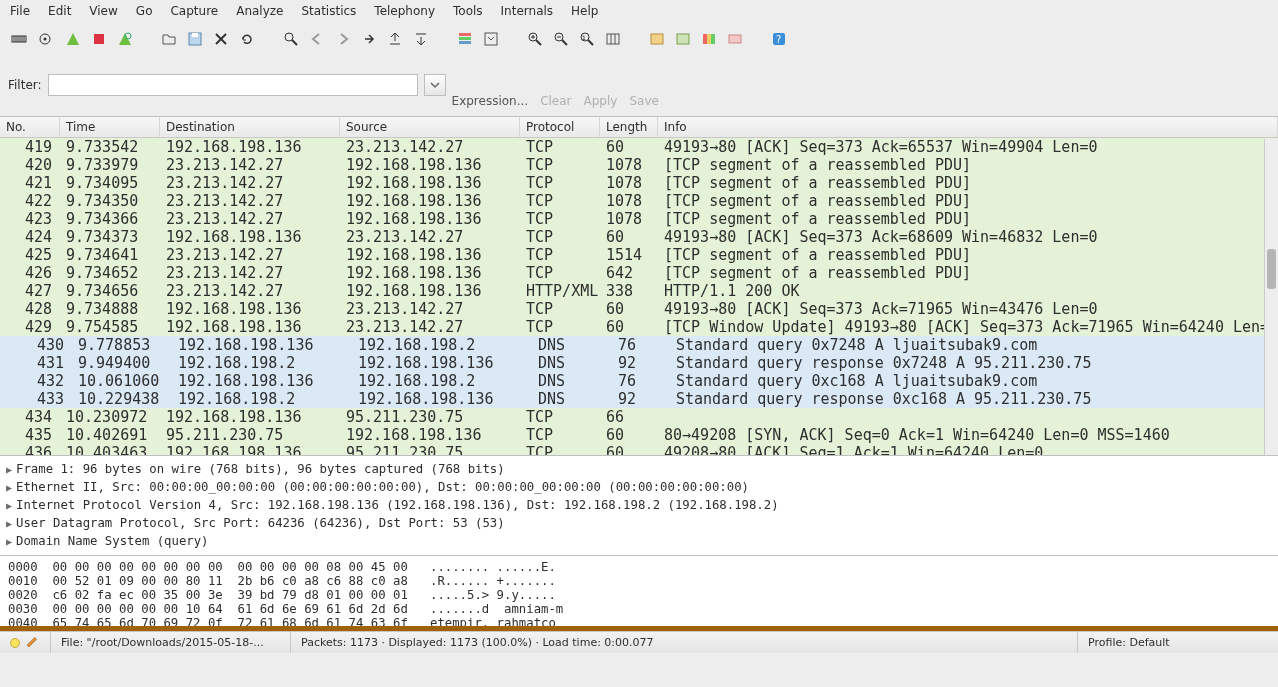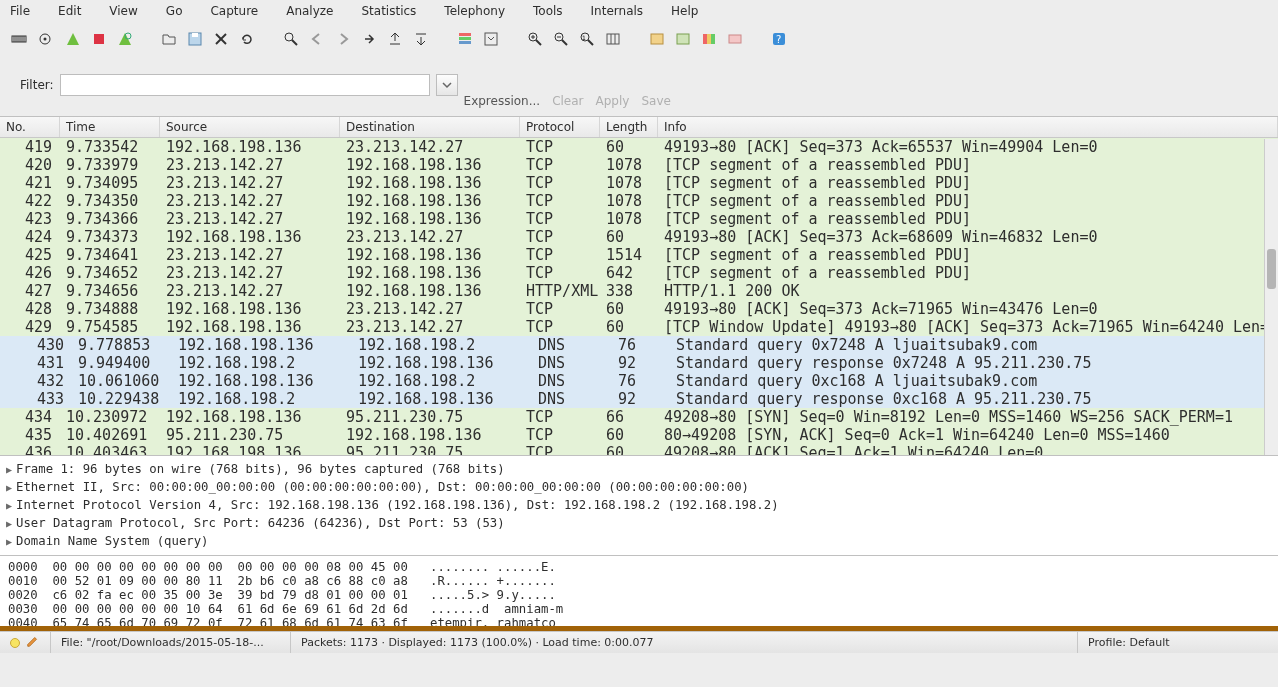--- a/index.html
+++ b/index.html
@@ -9,21 +9,21 @@
   background: #ededed;
   color: #2e2e2e;
   width: 1278px;
   height: 687px;
   overflow: hidden;
   display: flex;
   flex-direction: column;
 }
 .menubar {
   display: flex;
-  gap: 28px;
+  gap: 18px;
   padding: 4px 10px 6px 10px;
   background: #ededed;
 }
 .menubar span { cursor: pointer; }
 .toolbar {
   display: flex;
   align-items: center;
   gap: 6px;
   padding: 4px 8px 6px 8px;
   background: #ededed;
@@ -34,21 +34,21 @@
   width: 22px; height: 22px;
   display: flex; align-items: center; justify-content: center;
   border-radius: 2px;
   color: #444;
 }
 .tb-btn svg { width: 16px; height: 16px; }
 .filter-row {
   display: flex;
   align-items: center;
   gap: 6px;
-  padding: 6px 8px 8px 20px;
+  padding: 6px 8px 8px 8px;
   background: #ededed;
 }
 .filter-row input {
   width: 370px;
   height: 22px;
   border: 1px solid #bdbdbd;
   background: #fff;
   padding: 0 4px;
   font-size: 12px;
 }
@@ -352,22 +352,22 @@
     <span class="dim">Clear</span>
     <span class="dim">Apply</span>
     <span class="dim">Save</span>
   </div>
 </div>
 
 <div class="packet-table">
   <div class="pt-head">
     <div>No.</div>
     <div>Time</div>
+    <div>Destination</div>
     <div>Source</div>
-    <div>Destination</div>
     <div>Protocol</div>
     <div>Length</div>
     <div>Info</div>
   </div>
   <div class="pt-body" id="pt-body">
       <div class="pt-row c-green">
         <div class="num">419</div>
         <div>9.733542</div>
         <div>192.168.198.136</div>
         <div>23.213.142.27</div>
@@ -501,21 +501,20 @@
         <div class="len">92</div>
         <div>Standard query response 0xc168  A 95.211.230.75</div>
       </div>
       <div class="pt-row c-green">
         <div class="num">434</div>
         <div>10.230972</div>
         <div>192.168.198.136</div>
         <div>95.211.230.75</div>
         <div>TCP</div>
         <div class="len">66</div>
-        <div>49208→80 [SYN] Seq=0 Win=8192 Len=0 MSS=1460 WS=256 SACK_PERM=1</div>
       </div>
       <div class="pt-row c-green">
         <div class="num">435</div>
         <div>10.402691</div>
         <div>95.211.230.75</div>
         <div>192.168.198.136</div>
         <div>TCP</div>
         <div class="len">60</div>
         <div>80→49208 [SYN, ACK] Seq=0 Ack=1 Win=64240 Len=0 MSS=1460</div>
       </div>

